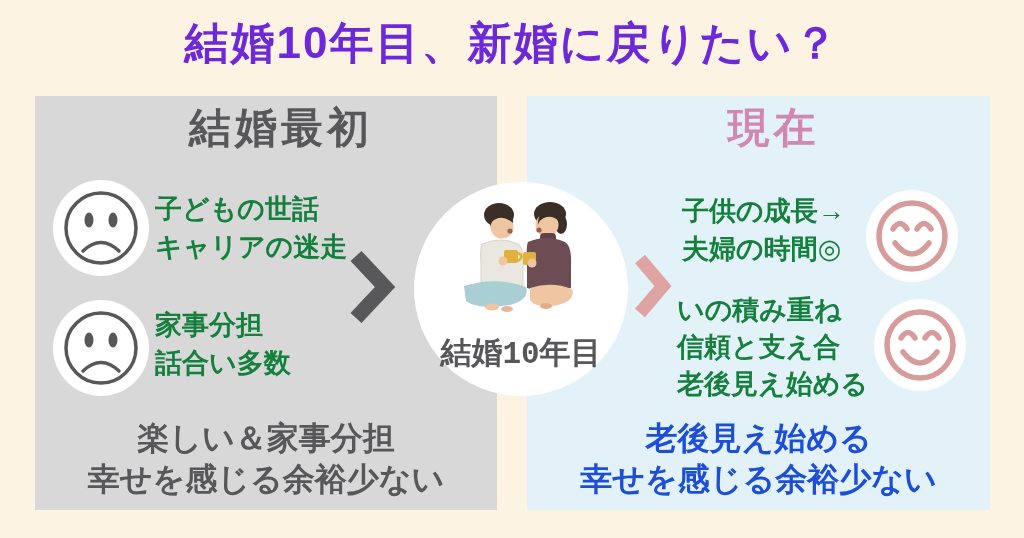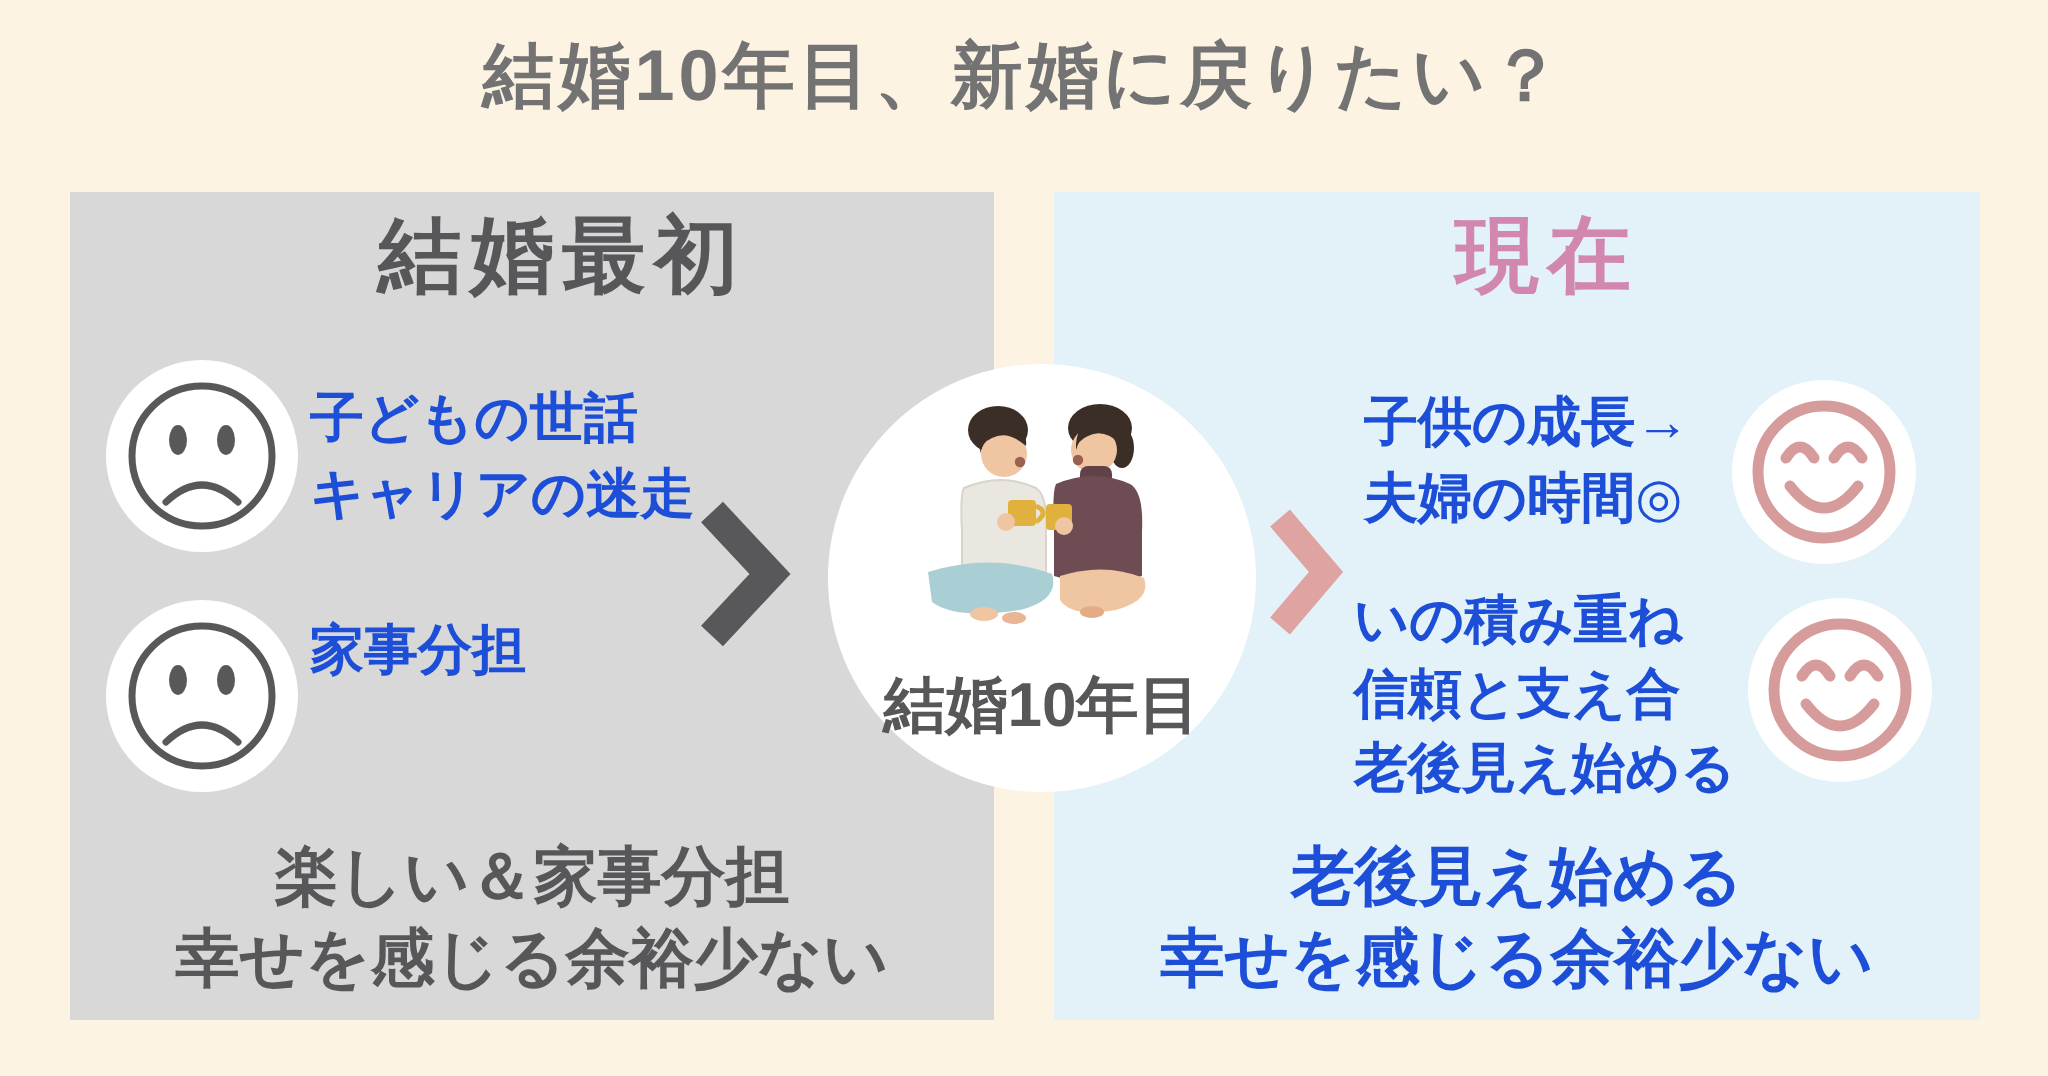--- a/index.html
+++ b/index.html
@@ -3,55 +3,55 @@
 <meta charset="utf-8">
 <style>
   html,body{margin:0;padding:0;}
   body{
     width:1024px;height:538px;position:relative;overflow:hidden;
     background:#fcf3e3;
     font-family:"Liberation Sans","DejaVu Sans",sans-serif;
   }
   .main-title{
     position:absolute;top:14px;left:0;width:1024px;text-align:center;
-    font-size:36px;font-weight:bold;color:#737373;letter-spacing:2px;white-space:nowrap;
+    font-size:44px;font-weight:bold;color:#6d28d9;letter-spacing:2px;white-space:nowrap;
   }
   .panel{position:absolute;top:96px;height:414px;}
   .panel-left{left:35px;width:462px;background:#d8d8d8;}
   .panel-right{left:527px;width:463px;background:#e2f2f8;}
   .panel-title{
     position:absolute;top:4px;left:0;width:100%;text-align:center;
     font-size:42px;font-weight:bold;color:#57575a;letter-spacing:4px;padding-left:15px;
   }
   .panel-right .panel-title{color:#d187b0;}
   .icon-circle{
     position:absolute;background:#ffffff;border-radius:50%;
     display:flex;align-items:center;justify-content:center;
   }
   .l-icon1{left:18px;top:84px;width:96px;height:96px;}
   .l-icon2{left:18px;top:204px;width:96px;height:96px;}
   .r-icon1{left:339px;top:94px;width:92px;height:92px;}
   .r-icon2{left:347px;top:203px;width:92px;height:92px;}
   .item-text{
-    position:absolute;font-size:27px;font-weight:bold;color:#1d4ed8;
+    position:absolute;font-size:27px;font-weight:bold;color:#15803d;
     line-height:38px;white-space:nowrap;
   }
   .l-text1{left:120px;top:94px;}
   .l-text2{left:120px;top:210px;}
   .r-text1{left:155px;top:96px;}
   .r-text2{left:150px;top:196px;line-height:37px;}
   .summary{
     position:absolute;top:322px;left:0;width:100%;text-align:center;
     font-size:32px;font-weight:bold;color:#57575a;line-height:41px;white-space:nowrap;
   }
   .panel-right .summary{color:#1d4ed8;}
   .center-circle{
     position:absolute;left:414px;top:182px;width:214px;height:214px;
     background:#ffffff;border-radius:50%;
-    display:flex;flex-direction:column;align-items:center;
+    display:flex;flex-direction:column;align-items:center;font-family:Liberation Mono, monospace;
   }
   .center-label{
     font-size:31px;font-weight:bold;color:#57575a;margin-top:0px;white-space:nowrap;
   }
   .arrow{position:absolute;}
   .arrow-dark{left:349px;top:250px;}
   .arrow-pink{left:634px;top:254px;}
   svg{display:block;overflow:visible;}
 </style>
 </head>
@@ -78,20 +78,21 @@
   <div class="icon-circle l-icon2">
     <svg width="96" height="96" viewBox="0 0 96 96">
       <circle cx="48" cy="48" r="35" fill="none" stroke="#58585a" stroke-width="3.5"></circle>
       <ellipse cx="36" cy="40" rx="4.5" ry="7.5" fill="#58585a"></ellipse>
       <ellipse cx="60" cy="40" rx="4.5" ry="7.5" fill="#58585a"></ellipse>
       <path d="M30 71 Q48 54 66 71" fill="none" stroke="#58585a" stroke-width="3.5" stroke-linecap="round"></path>
     </svg>
   </div>
   <div class="item-text l-text2">
     <div>家事分担</div>
+    <div>話合い多数</div>
   </div>
 
   <div class="summary">
     <div>楽しい＆家事分担</div>
     <div>幸せを感じる余裕少ない</div>
   </div>
 </div>
 
 <div class="panel panel-right">
   <div class="panel-title">現在</div>

